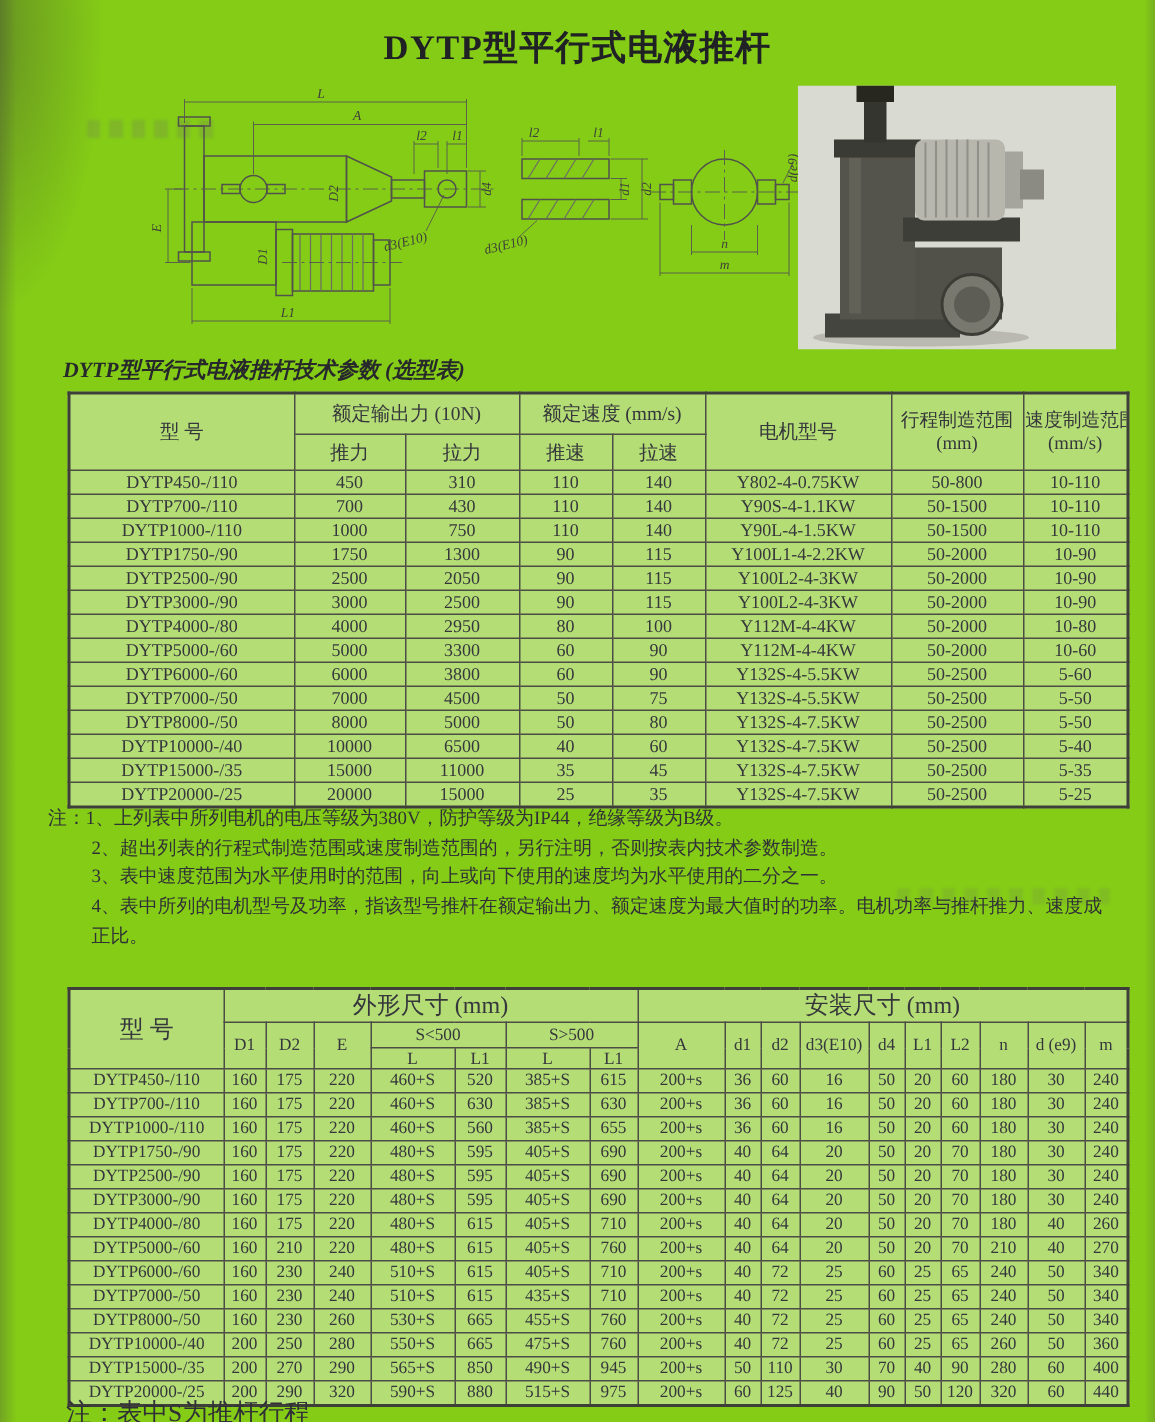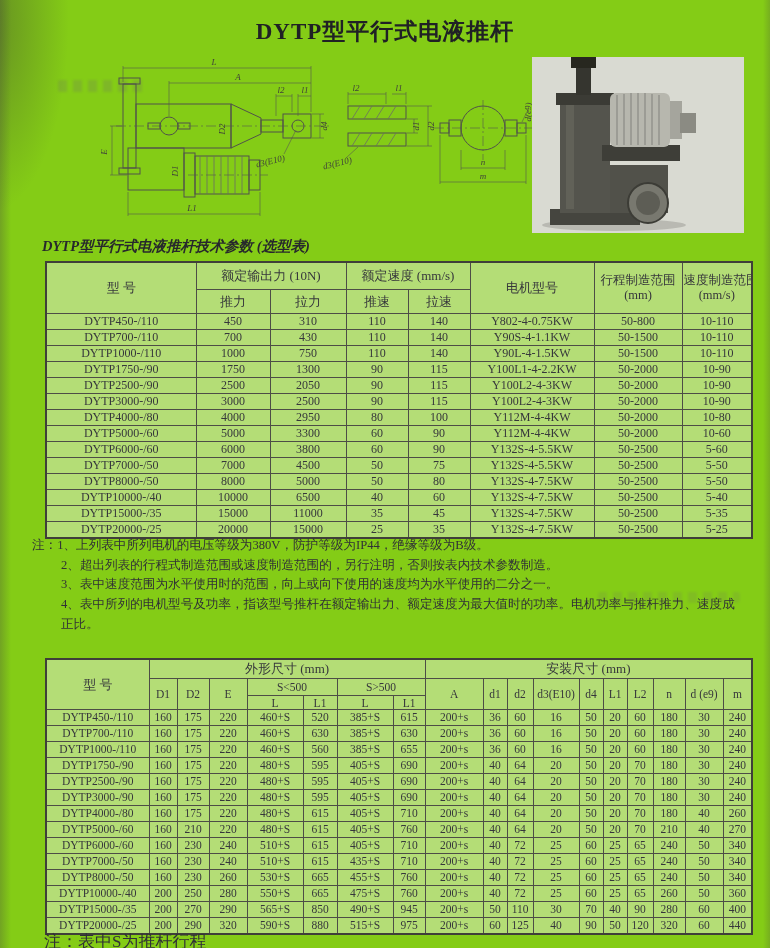--- a/index.html
+++ b/index.html
@@ -20,21 +20,21 @@
     background:rgba(240,241,235,.45);border:2px solid #3f3f39;}
   th,td{border:1px solid #4d4d46;text-align:center;font-weight:normal;
     white-space:nowrap;overflow:hidden;padding:0 1px;color:#36373b;}
   .t1{left:45px;top:261px;width:706px;}
   .t1 thead tr:nth-child(1) th{height:26px;font-size:13px;}
   .t1 thead tr:nth-child(2) th{height:23px;font-size:13px;}
   .t1 tbody td{height:15px;line-height:15px;font-size:12px;}
   .t1 tbody td:first-child{font-size:12px;}
   .hdr2{line-height:1.2;font-size:12.5px;}
   .t2{left:45px;top:658px;width:706px;}
-  .t2 thead tr:nth-child(1) th{height:18px;font-size:13px;}
+  .t2 thead tr:nth-child(1) th{height:18px;font-size:16px;}
   .t2 thead tr:nth-child(2) th{height:16px;font-size:11.5px;}
   .t2 thead tr:nth-child(3) th{height:13px;font-size:11.5px;}
   .t2 tbody td{height:15px;line-height:15px;font-size:11.5px;}
   .notes{position:absolute;left:32px;top:536px;width:704px;font-size:12.6px;line-height:1.56;color:#303136;}
   .notes p{margin:0;padding-left:29px;}
   .notes p.first{padding-left:0;}
   .final-note{position:absolute;left:44px;top:930px;font-size:17px;color:#303136;}
   .bleed{position:absolute;height:12px;border-radius:2px;filter:blur(1.2px);
     background:repeating-linear-gradient(90deg,rgba(108,110,102,.22) 0 9px,rgba(108,110,102,0) 9px 15px);}
 </style>

